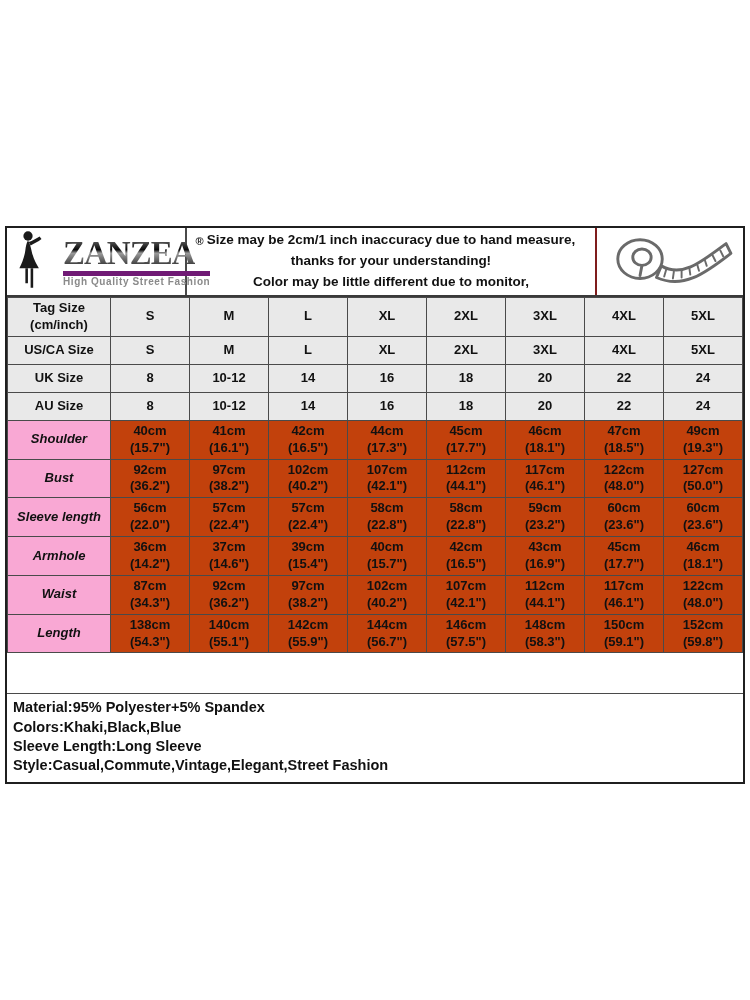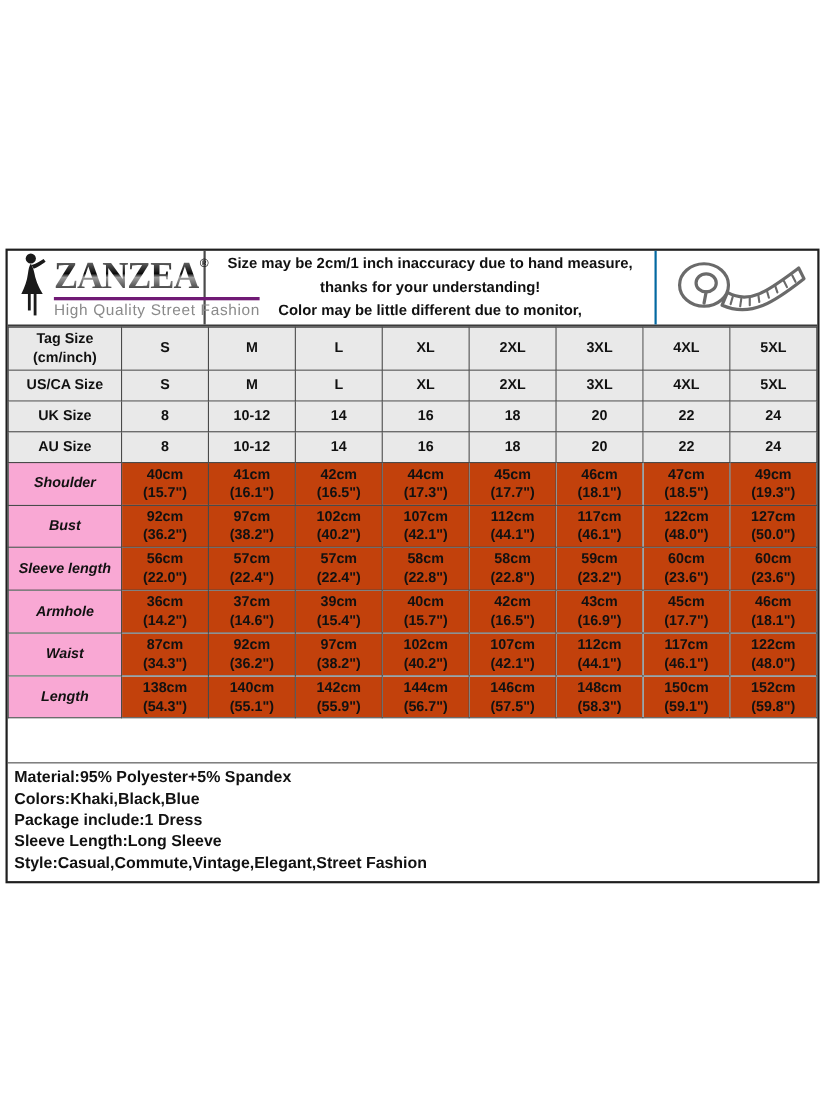--- a/index.html
+++ b/index.html
@@ -9,37 +9,37 @@
     -webkit-font-smoothing:antialiased;
   }
   .sheet{
     position:absolute;top:226px;left:5px;width:736px;
     border:2px solid #1f1f1f;background:#fff;
   }
   
   .top-row{display:flex;align-items:stretch;height:67px;border-bottom:2px solid #3a3a3a;}
   .logo-cell{
     width:180px;border-right:2px solid #4a4a4a;display:flex;align-items:center;
-    padding:3px 4px 3px 8px;box-sizing:border-box;gap:2px;
+    padding:3px 4px 3px 8px;box-sizing:border-box;gap:16px;
   }
   .brand-wrap{display:flex;flex-direction:column;line-height:1;}
   .brand-line{display:flex;align-items:flex-start;}
   .brand-name{
     font-family:"Liberation Serif",serif;font-weight:700;font-size:33px;
     letter-spacing:-1px;transform:scaleY(1.05);
     background:linear-gradient(180deg,#8a8a8a 0%,#0a0a0a 42%,#9b9b9b 52%,#141414 100%);
     -webkit-background-clip:text;background-clip:text;-webkit-text-fill-color:transparent;
   }
   .reg-mark{font-size:11px;font-weight:700;color:#222;margin-left:1px;line-height:1;}
   .brand-tagline{
-    font-size:14px;color:#8a8a8a;letter-spacing:0.6px;margin-top:2px;
-    border-top:3px solid #701a75;padding-top:1px;white-space:nowrap;
+    font-size:10px;color:#8a8a8a;letter-spacing:0.6px;margin-top:2px;
+    border-top:5px solid #701a75;padding-top:1px;white-space:nowrap;font-weight:bold;
   }
   .notice-cell{
-    flex:1;border-right:2px solid #0369a1;display:flex;flex-direction:column;
+    flex:1;border-right:2px solid #7f1d1d;display:flex;flex-direction:column;
     justify-content:center;text-align:center;font-weight:700;font-size:13.5px;
     line-height:1.55;box-sizing:border-box;padding:2px 6px;
   }
   .tape-cell{width:146px;display:flex;align-items:center;justify-content:center;}
   
   table.size-table{
     width:100%;border-collapse:collapse;table-layout:fixed;text-align:center;
     font-weight:700;font-size:13px;color:#111;border-radius:29px;
   }
   table.size-table td{
@@ -463,17 +463,16 @@
             <div>152cm</div>
             <div>(59.8")</div>
           </td>
         </tr>
       </tbody>
   </table>
 
   <div class="notes">
     <div>Material:95% Polyester+5% Spandex</div>
     <div>Colors:Khaki,Black,Blue</div>
-    <div>Package include:1 Dress</div>
     <div>Sleeve Length:Long Sleeve</div>
     <div>Style:Casual,Commute,Vintage,Elegant,Street Fashion</div>
   </div>
 </div>
 
 </body></html>

